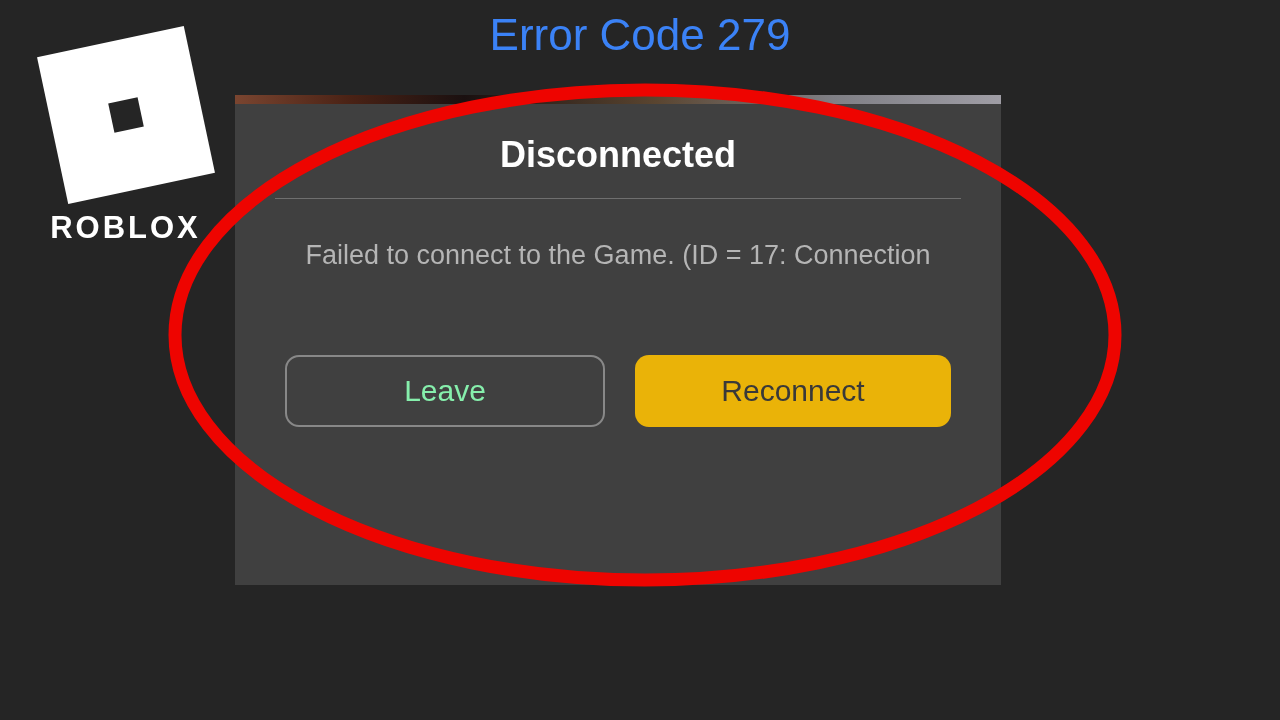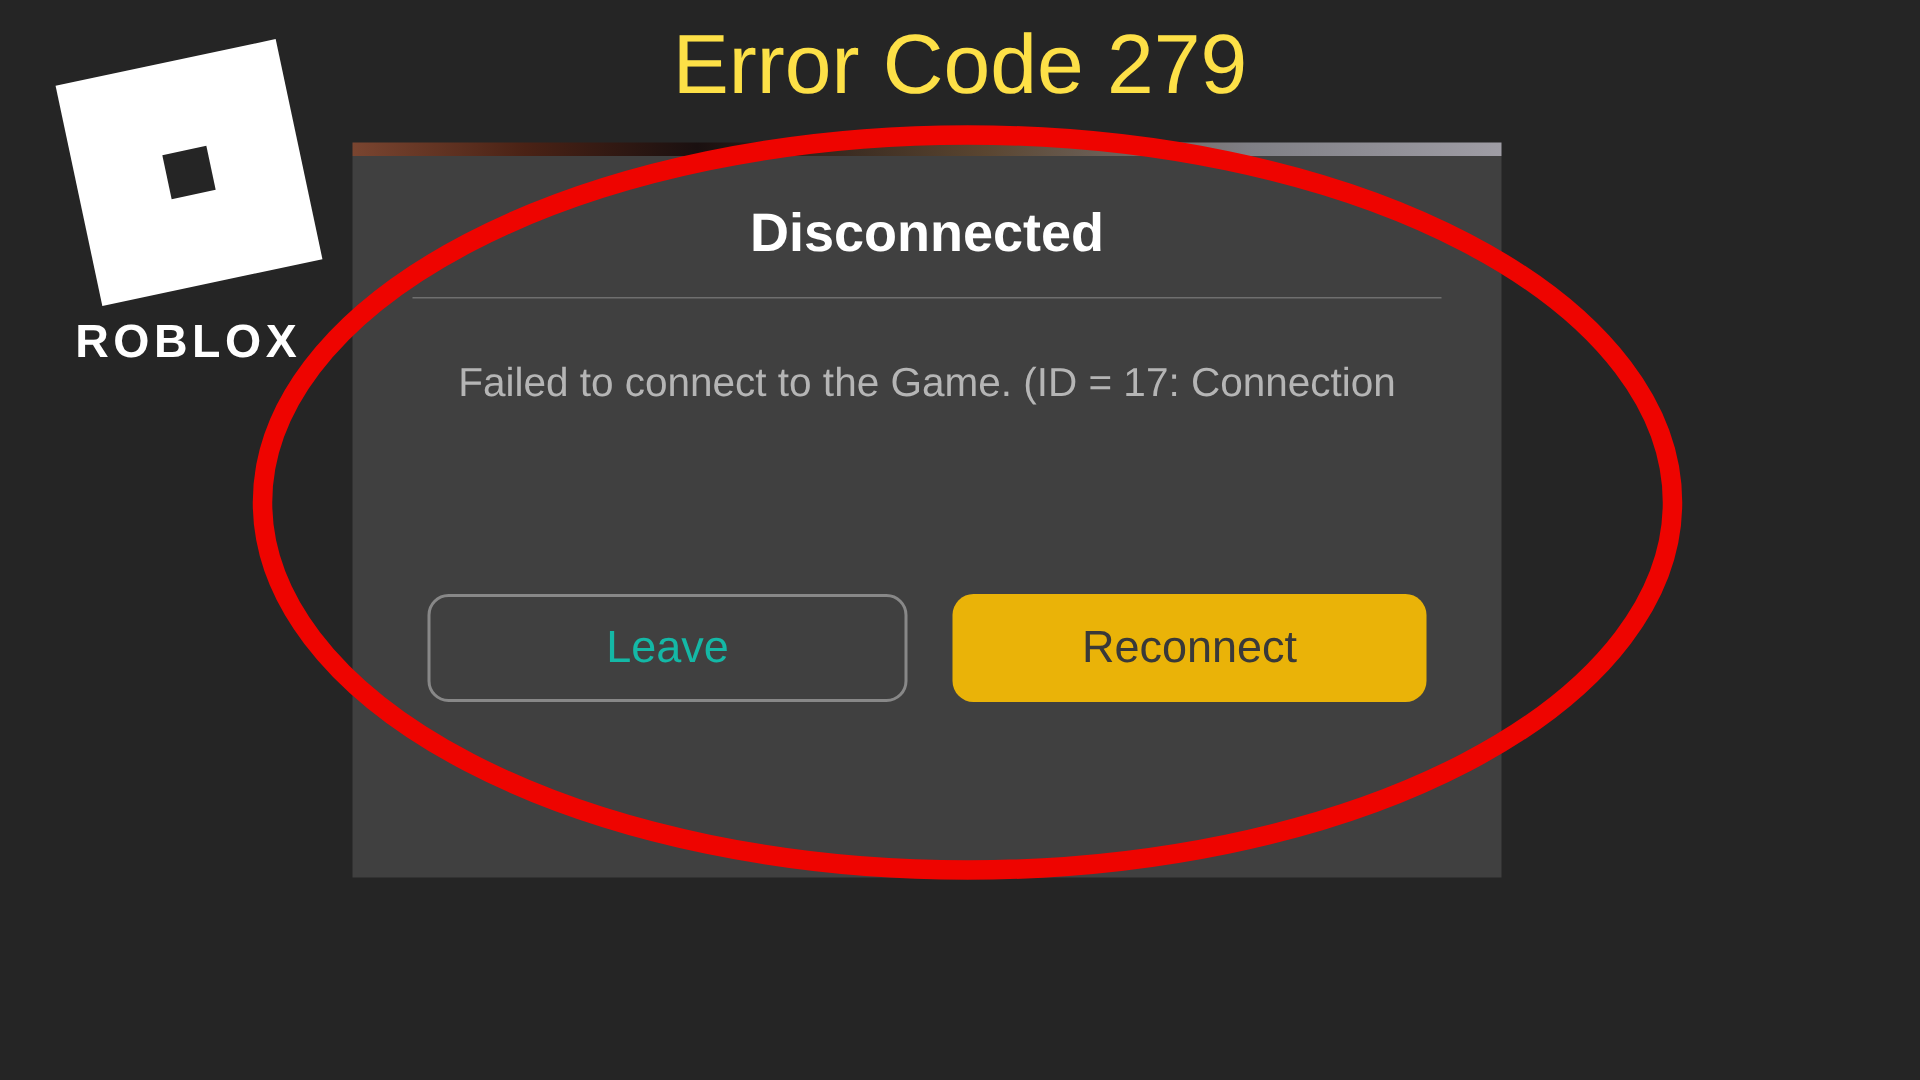--- a/index.html
+++ b/index.html
@@ -13,22 +13,22 @@
       background: #252525;
       font-family: Arial, sans-serif;
       position: relative;
       overflow: hidden;
     }
     .green-title {
       position: absolute;
       top: 10px;
       left: 50%;
       transform: translateX(-50%);
-      color: #fde047;
-      font-size: 56px;
+      color: #3b82f6;
+      font-size: 44px;
       font-weight: normal;
     }
     .roblox-logo {
       position: absolute;
       top: 20px;
       left: 28px;
       width: 195px;
       text-align: center;
     }
     .roblox-square {
@@ -83,42 +83,42 @@
     .divider {
       height: 1px;
       background: #6f6f6f;
       margin-bottom: 35px;
     }
     .dialog-message {
       color: #b5b5b5;
       font-size: 27px;
       text-align: center;
       line-height: 1.6;
-      margin-bottom: 76px;
+      margin-bottom: 35px;
     }
     .button-row {
       display: flex;
       gap: 30px;
       justify-content: center;
       padding: 0 10px;
     }
     .btn {
       flex: 1;
       height: 72px;
       border-radius: 14px;
       font-size: 30px;
       cursor: pointer;
       display: flex;
       align-items: center;
       justify-content: center;
     }
     .btn-leave {
       background: transparent;
       border: 2px solid #888;
-      color: #14b8a6;
+      color: #86efac;
     }
     .btn-reconnect {
       background: #eab308;
       border: none;
       color: #393939;
     }
     .red-ellipse {
       position: absolute;
       top: 75px;
       left: 160px;

